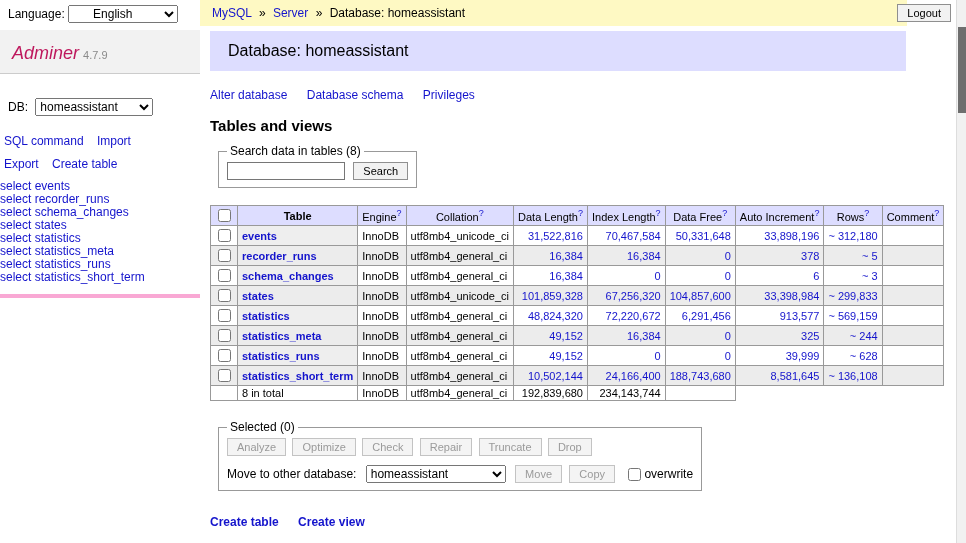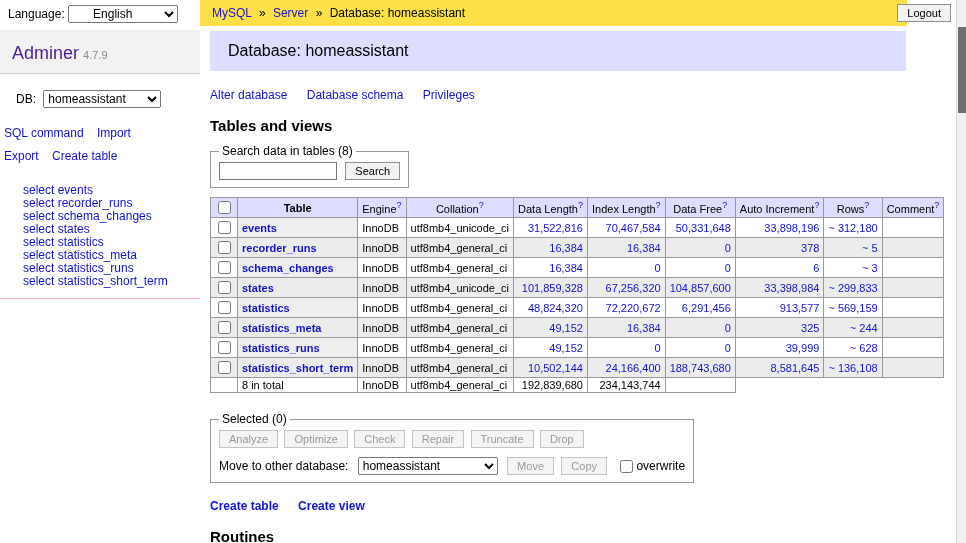--- a/index.html
+++ b/index.html
@@ -7,56 +7,56 @@
   body {
     width:966px; height:543px; overflow:hidden; position:relative;
     font-family:"Liberation Sans","DejaVu Sans",sans-serif;
     font-size:12px; color:#000; background:#fff;
   }
   a { color:#1414cc; text-decoration:none; cursor:pointer; }
 
   
   .lang-bar { position:absolute; left:0; top:0; width:200px; height:26px; padding:5px 8px; background:#fff; }
   .lang-bar select { font-size:12px; width:110px;padding-left:20px; }
-  .breadcrumb { position:absolute; left:200px; top:0; width:707px; height:26px; background:#fde047; padding:6px 12px; white-space:nowrap; }
+  .breadcrumb { position:absolute; left:200px; top:0; width:707px; height:26px; background:#fef9c3; padding:6px 12px; white-space:nowrap; }
   .breadcrumb .sep { color:#000; margin:0 4px; }
   .logout-btn { position:absolute; top:4px; right:15px; }
 
   
   button {
     font-family:"Liberation Sans","DejaVu Sans",sans-serif; font-size:11px;
     background:#f2f2f2; border:1px solid #8f8f8f; border-radius:0;
     padding:2px 9px; color:#000; cursor:pointer;
   }
   button:disabled { color:#9a9a9a; border-color:#c3c3c3; background:#f4f4f4; cursor:default; }
 
   
   .scrollbar { position:absolute; right:0; top:0; width:10px; height:543px; background:#f1f1f1; border-left:1px solid #ddd; }
   .scrollbar .thumb { position:absolute; top:27px; left:1px; width:8px; height:86px; background:#6e6e6e; }
 
   
   .sidebar { position:absolute; left:0; top:26px; width:200px; bottom:0; background:#fff; }
   .sidebar h1 { margin:4px 0 0; padding:7px 12px 8px; background:#f2f2f2; border-bottom:1px solid #ccc; font-weight:normal; }
-  .brand { font-size:18px; color:#4c1d95; }
+  .brand { font-style:italic; font-size:18px; color:#be185d; }
   .version { font-size:11px; color:#8a8a8a; margin-left:4px; }
-  .db-row { margin-top:16px; padding:0 16px; }
+  .db-row { margin-top:24px; padding:0 8px; }
   .db-row select { font-size:12px; width:118px; margin-left:4px; }
   .sb-links { margin-top:14px; padding:0 4px; width:160px; line-height:23px; }
   .sb-links a { margin-right:10px; white-space:nowrap; }
-  .tbl-links { margin-top:16px; padding:0 0 10px 23px; border-bottom:1px solid #f9a8d4; }
+  .tbl-links { margin-top:4px; padding:0 0 10px 0; border-bottom:4px solid #f9a8d4; }
   .tbl-links a { display:block; font-size:12px; line-height:13px; }
 
   
   .main { position:absolute; left:200px; top:26px; right:10px; bottom:0; padding-left:10px; overflow:hidden; }
   .main h2 { margin:5px 50px 0 0; padding:11px 18px; background:#ddddff; font-size:16px; font-weight:normal; }
   .actions { margin-top:17px; }
   .actions a, .create-links a, .routine-links a { margin-right:16px; }
   .main h3 { margin:15px 0 0; font-size:15px; font-weight:bold; }
 
-  fieldset { display:inline-block; border:1px solid #999; margin:0; padding:4px 8px 7px; }
+  fieldset { display:inline-block; border:1px solid #999; margin:8px; padding:4px 8px 7px; }
   legend { font-size:12px; padding:0 3px; }
   .search-fs { margin-top:10px; }
   .search-fs input[type=text] { width:118px; height:18px; font-size:12px; border:1px solid #767676; padding:1px 3px; margin-right:5px; }
 
   
   table.grid { border-collapse:collapse; margin-top:9px; font-size:11px; }
   table.grid th, table.grid td { border:1px solid #999; padding:1px 4px; white-space:nowrap; height:15px; }
   table.grid thead th, table.grid thead td { background:#ddddff; text-align:center; font-weight:normal; }
   table.grid thead th.col-table { font-weight:bold; }
   table.grid sup a { font-size:9px; }

